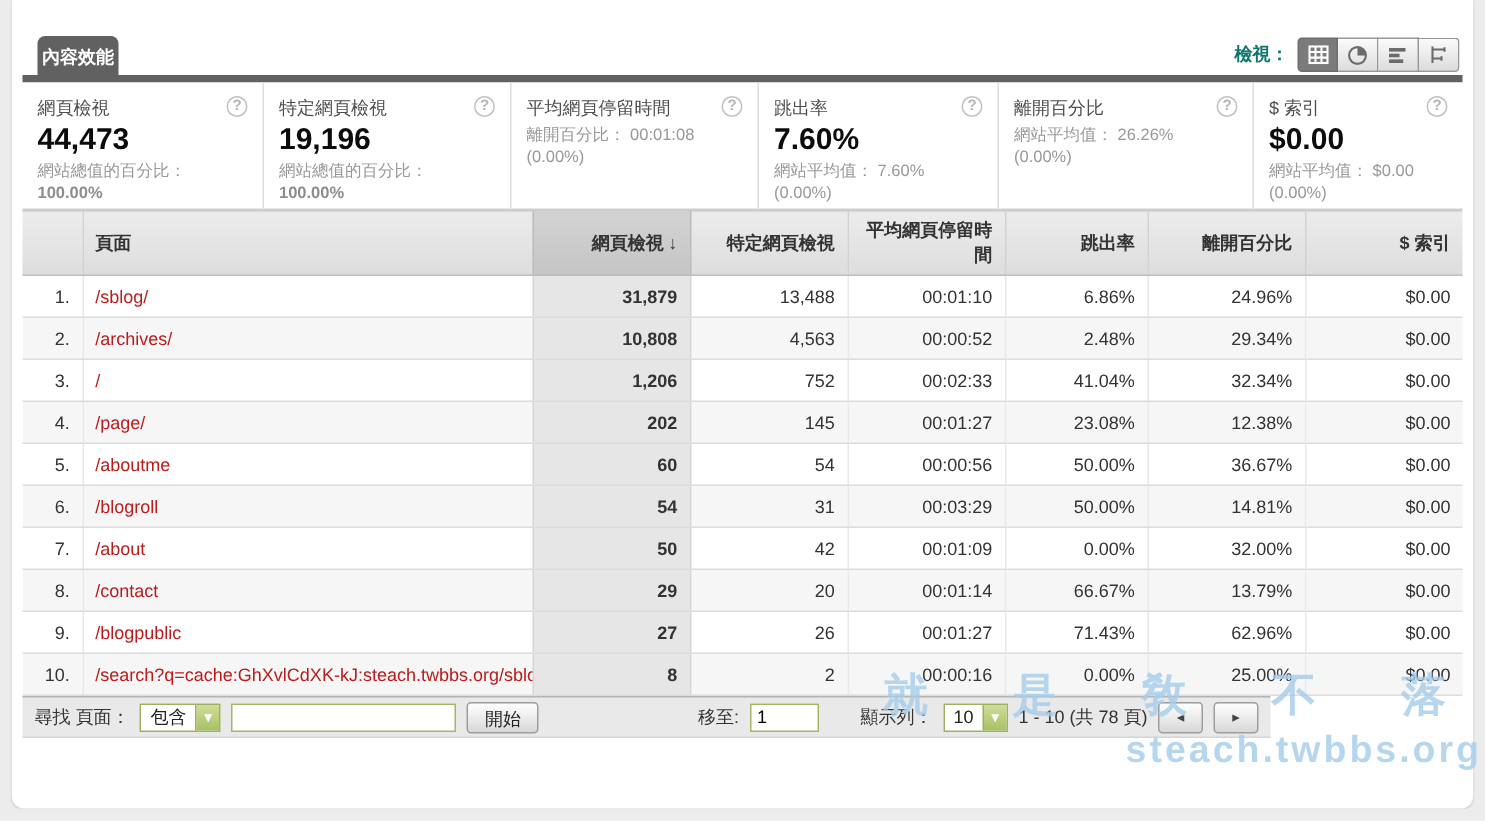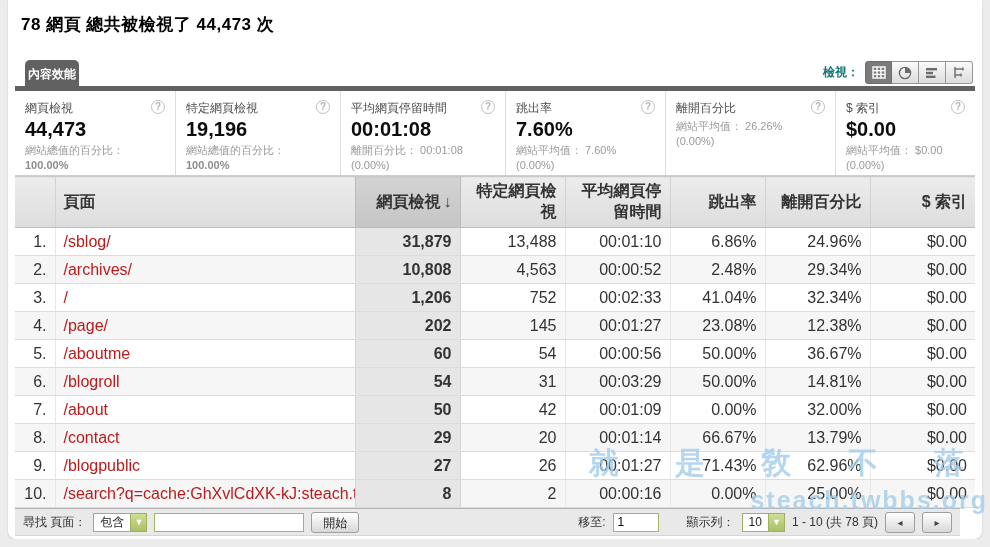--- a/index.html
+++ b/index.html
@@ -65,21 +65,21 @@
   .metric-label { font-size: 12px; color: #4d4d4d; }
   .help-icon {
     width: 14px; height: 14px; border: 1px solid #c0c0c0; border-radius: 50%;
     color: #b5b5b5; font-size: 10px; line-height: 12px; text-align: center;
     flex: 0 0 auto; cursor: pointer; font-weight: bold;
   }
   .metric-value { font-size: 20px; font-weight: bold; color: #0c0c0c; margin-top: 1px; }
   .metric-sub { font-size: 11px; color: #999; line-height: 1.4; margin-top: 2px; }
   .metric:nth-child(-n+2) .sub2 { font-weight: bold; color: #8d8d8d; }
   
-  table { width: 960px; border-collapse: collapse; font-size: 16px; table-layout: fixed; }
+  table { width: 960px; border-collapse: collapse; font-size: 12px; table-layout: fixed; }
   col.c-num { width: 40px; } col.c-page { width: 300px; }
   col.c-pv { width: 105px; } col.c-upv { width: 105px; }
   col.c-time { width: 105px; } col.c-bounce { width: 95px; }
   col.c-exit { width: 105px; } col.c-idx { width: 105px; }
   thead th {
     background: linear-gradient(#ececec, #dddddd);
     border-top: 1px solid #c9c9c9; border-bottom: 1px solid #bdbdbd;
     border-left: 1px solid #d2d2d2;
     height: 40px; padding: 4px 8px;
     font-weight: bold; color: #333; text-align: right; vertical-align: middle;
@@ -98,21 +98,21 @@
     color: #333; text-align: right; white-space: nowrap; overflow: hidden;
     background: #fff;
   }
   tbody td:first-child { border-left: none; }
   tbody tr:nth-child(even) td { background: #f6f6f6; }
   tbody td.cell-page { text-align: left; }
   tbody td.cell-sorted { background: #e6e6e6 !important; font-weight: bold; border-left: 1px solid #d5d5d5; border-right: 1px solid #d5d5d5; }
   tbody a { color: #b91c1c; text-decoration: none; cursor: pointer; }
   
   .footer-bar {
-    width: 945px; height: 28px;
+    width: 832px; height: 28px;
     background: #e9e9e9;
     border-top: 1px solid #b4b4b4; border-bottom: 1px solid #d5d5d5;
     display: flex; align-items: center; justify-content: space-between;
     padding: 0 8px; font-size: 12px; color: #333; gap: 44px;
   }
   .fgroup { display: flex; align-items: center; gap: 7px; }
   .ga-select {
     display: inline-flex; align-items: center;
     border: 1px solid #9fb061; background: #fff; height: 19px; cursor: pointer;
   }
@@ -146,21 +146,20 @@
   .wm1 { font-size: 30px; letter-spacing: 24px; white-space: nowrap; }
   .wm2 { font-size: 25px; letter-spacing: 2px; margin-top: 2px; white-space: nowrap; }
   
   .edge-bottom { position: absolute; left: 0; right: 0; bottom: 0; height: 8px; background: #ececec; }
 </style>
 </head>
 <body>
 
 <div class="panel">
 
-  <div class="page-title">78 網頁 總共被檢視了 44,473 次</div>
 
   <div class="tabstrip">
     <div class="tab">內容效能</div>
     <div class="view-controls">
       <span class="view-label">檢視：</span>
       <span class="seg-group">
         <span class="seg-btn selected">
           <svg width="14" height="13" viewBox="0 0 14 13">
               <g stroke="currentColor" stroke-width="1.4" fill="none">
                 <rect x="1" y="1" width="12" height="11"></rect>
@@ -217,21 +216,20 @@
           <span class="help-icon">?</span>
         </div>
       <div class="metric-value">19,196</div>
       <div class="metric-sub"><span>網站總值的百分比：</span><br><span class="sub2">100.00%</span></div>
     </div>
     <div class="metric">
       <div class="metric-head">
           <span class="metric-label">平均網頁停留時間</span>
           <span class="help-icon">?</span>
         </div>
-      <div class="metric-value">00:01:08</div>
       <div class="metric-sub"><span>離開百分比： 00:01:08</span><br><span class="sub2">(0.00%)</span></div>
     </div>
     <div class="metric">
       <div class="metric-head">
           <span class="metric-label">跳出率</span>
           <span class="help-icon">?</span>
         </div>
       <div class="metric-value">7.60%</div>
       <div class="metric-sub"><span>網站平均值： 7.60%</span><br><span class="sub2">(0.00%)</span></div>
     </div>

